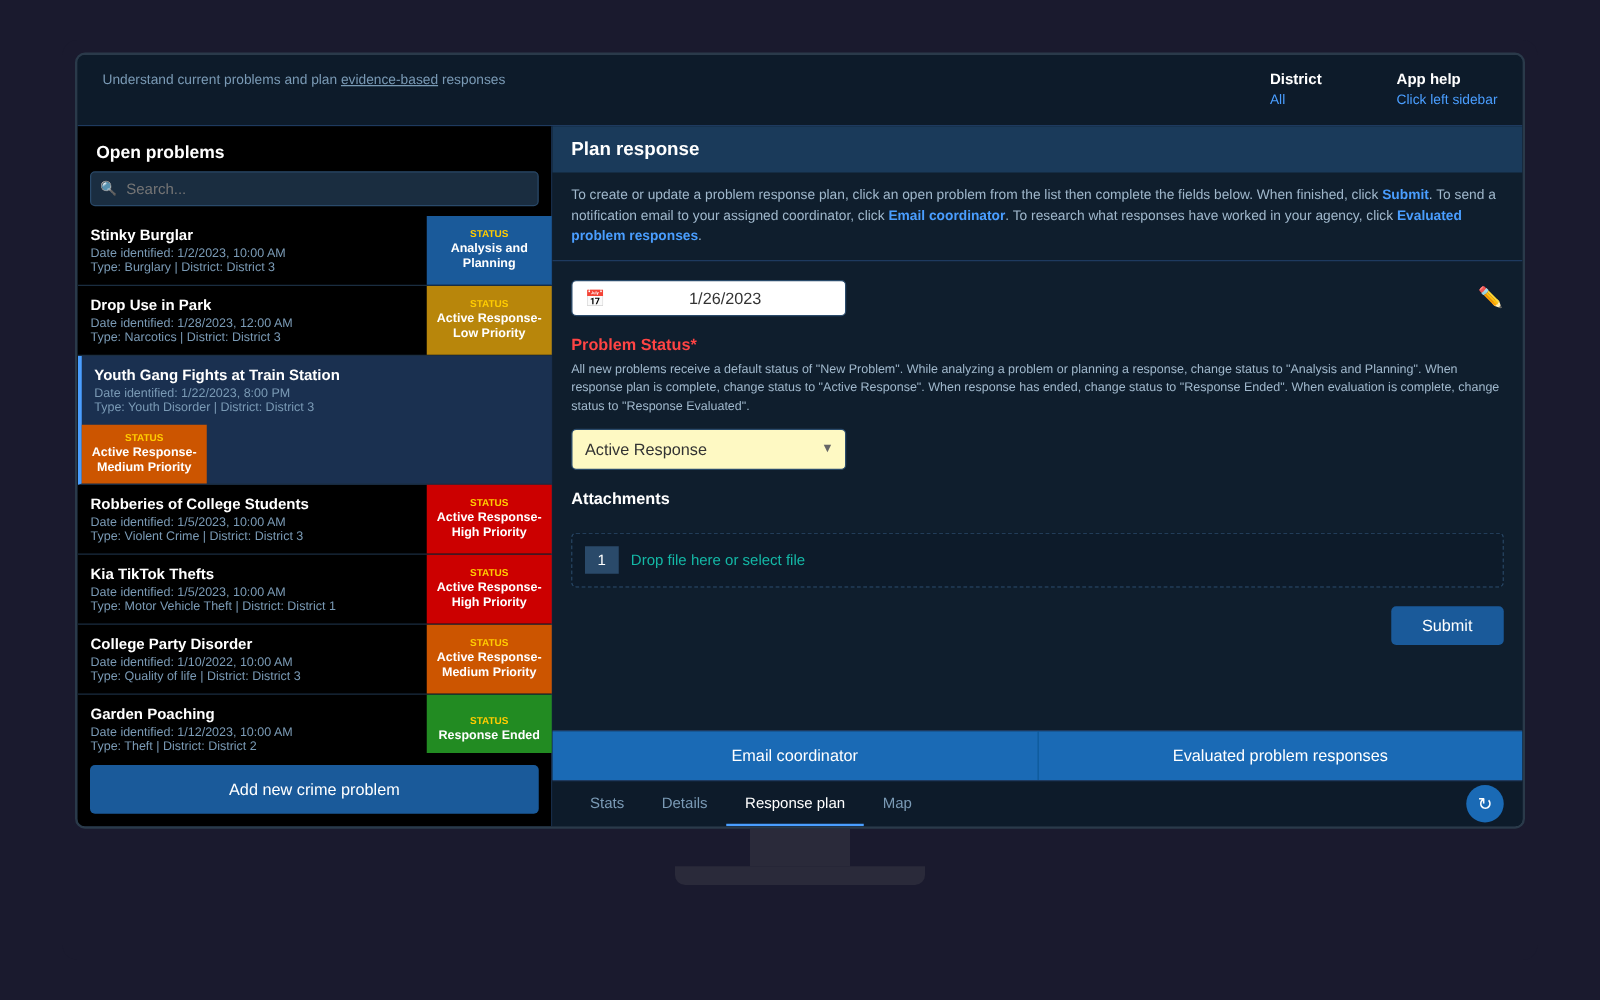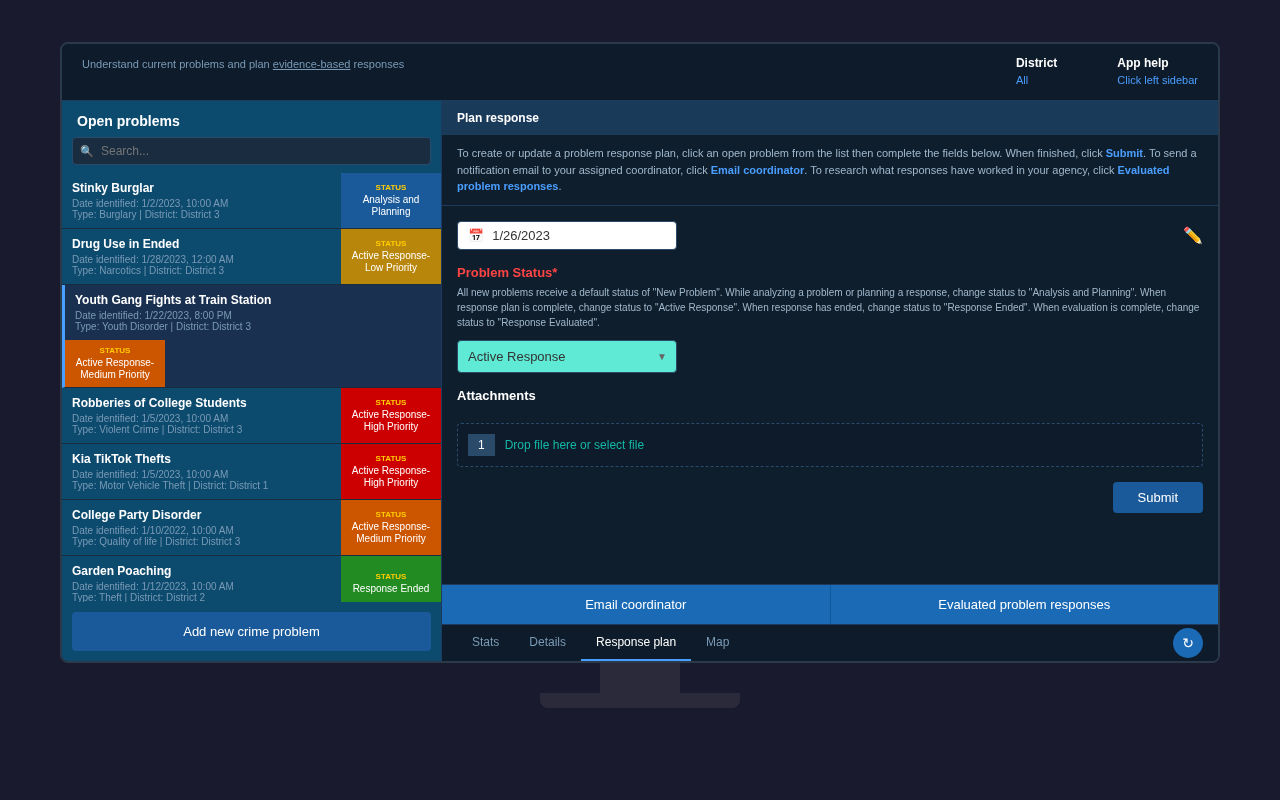--- a/index.html
+++ b/index.html
@@ -68,21 +68,21 @@
       font-size: 11px;
     }
     
     .main-content {
       display: flex;
       height: 560px;
     }
     
     .left-panel {
       width: 380px;
-      background: #0c4a6e;
+      background: #000000;
       border-right: 1px solid #1e3a5f;
       display: flex;
       flex-direction: column;
     }
     .panel-title {
       color: #ffffff;
       font-size: 14px;
       font-weight: bold;
       padding: 12px 15px 8px 15px;
     }
@@ -148,21 +148,21 @@
       text-align: center;
     }
     .status-label {
       font-size: 8px;
       font-weight: bold;
       text-transform: uppercase;
       margin-bottom: 2px;
     }
     .status-value {
       font-size: 10px;
-      font-weight: normal;
+      font-weight: bold;
       line-height: 1.2;
       text-align: center;
     }
     .badge-blue { background: #1a5a9a; }
     .badge-yellow { background: #b8860b; }
     .badge-orange { background: #cc5500; }
     .badge-red { background: #cc0000; }
     .badge-green { background: #228b22; }
     .status-label-text { color: #ffcc00; }
     .status-value-text { color: #ffffff; }
@@ -184,21 +184,21 @@
       display: flex;
       flex-direction: column;
       position: relative;
     }
     .right-panel-header {
       background: #1a3a5a;
       padding: 10px 15px;
     }
     .right-panel-header h2 {
       color: #ffffff;
-      font-size: 12px;
+      font-size: 15px;
       font-weight: bold;
     }
     .right-panel-desc {
       padding: 10px 15px;
       font-size: 11px;
       color: #a0b8cc;
       line-height: 1.5;
       border-bottom: 1px solid #1e3a5f;
     }
     .right-panel-desc .highlight {
@@ -229,20 +229,21 @@
       color: #4a9eff;
       margin-right: 8px;
       font-size: 13px;
     }
     .date-field input {
       border: none;
       outline: none;
       font-size: 13px;
       background: transparent;
       color: #333;
+      text-align: center;
     }
     .edit-icon {
       color: #7a9ab5;
       cursor: pointer;
       font-size: 16px;
       margin-left: auto;
     }
     .problem-status-section {
       margin-bottom: 15px;
     }
@@ -260,21 +261,21 @@
       font-size: 10px;
       line-height: 1.5;
       margin-bottom: 10px;
     }
     .status-select {
       position: relative;
       width: 220px;
     }
     .status-select select {
       width: 100%;
-      background: #5eead4;
+      background: #fef9c3;
       border: 1px solid #2a4a6a;
       border-radius: 4px;
       padding: 8px 30px 8px 10px;
       font-size: 13px;
       color: #333;
       outline: none;
       appearance: none;
       cursor: pointer;
     }
     .status-select::after {
@@ -437,21 +438,21 @@
               <div class="problem-meta">Type: Burglary | District: District 3</div>
             </div>
             <div class="status-badge badge-blue">
               <div class="status-label status-label-text">Status</div>
               <div class="status-value status-value-text">Analysis and Planning</div>
             </div>
           </div>
 
           <div class="problem-item">
             <div class="problem-info">
-              <div class="problem-name">Drug Use in Ended</div>
+              <div class="problem-name">Drop Use in Park</div>
               <div class="problem-meta">Date identified: 1/28/2023, 12:00 AM</div>
               <div class="problem-meta">Type: Narcotics | District: District 3</div>
             </div>
             <div class="status-badge badge-yellow">
               <div class="status-label status-label-text">Status</div>
               <div class="status-value status-value-text">Active Response-Low Priority</div>
             </div>
           </div>
 
           <div class="problem-item selected">

